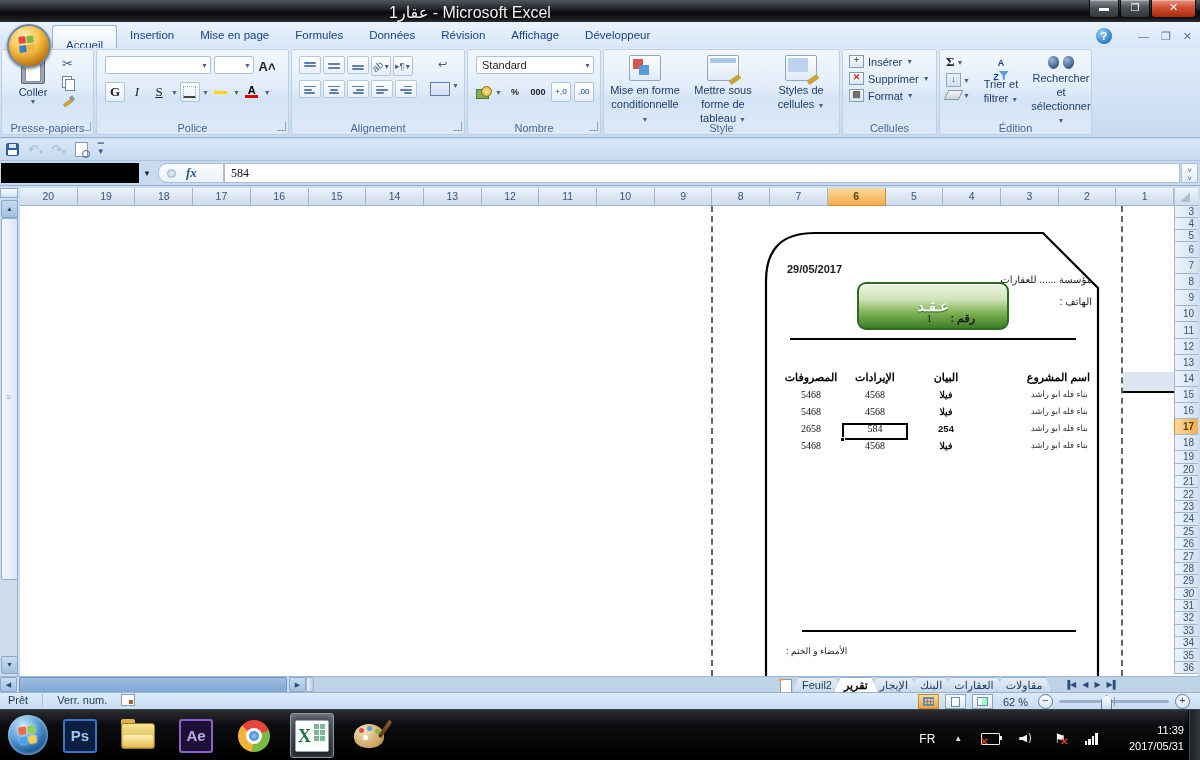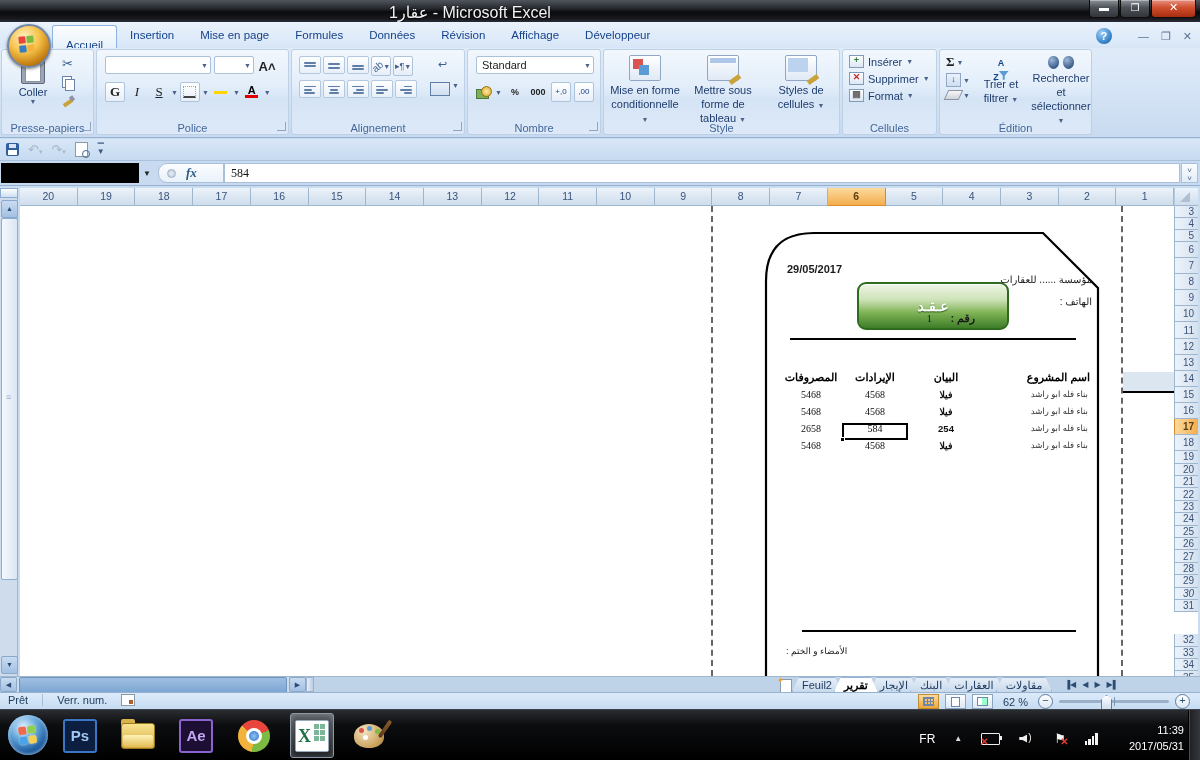--- a/index.html
+++ b/index.html
@@ -610,21 +610,21 @@
       <div class="rowcell" style="height: 12.4px;">22</div>
       <div class="rowcell" style="height: 12.4px;">23</div>
       <div class="rowcell" style="height: 12.4px;">24</div>
       <div class="rowcell" style="height: 12.4px;">25</div>
       <div class="rowcell" style="height: 12.4px;">26</div>
       <div class="rowcell" style="height: 12.4px;">27</div>
       <div class="rowcell" style="height: 12.4px;">28</div>
       <div class="rowcell" style="height: 12.4px;">29</div>
       <div class="rowcell" style="height: 12.4px; font-style: italic;">30</div>
       <div class="rowcell" style="height: 12.4px;">31</div>
-      <div class="rowcell" style="height: 12.4px; margin-top: 22px;">32</div>
+      <div class="rowcell" style="height: 12.4px;">32</div>
       <div class="rowcell" style="height: 12.4px;">33</div>
       <div class="rowcell" style="height: 12.4px;">34</div>
       <div class="rowcell" style="height: 12.4px;">35</div>
       <div class="rowcell" style="height: 12.4px;">36</div>
     </div>
 
   <div class="abs vscroll">
     <div class="vs-up">▲</div>
     <div class="vs-thumb"></div>
     <div class="vs-dn">▼</div>

